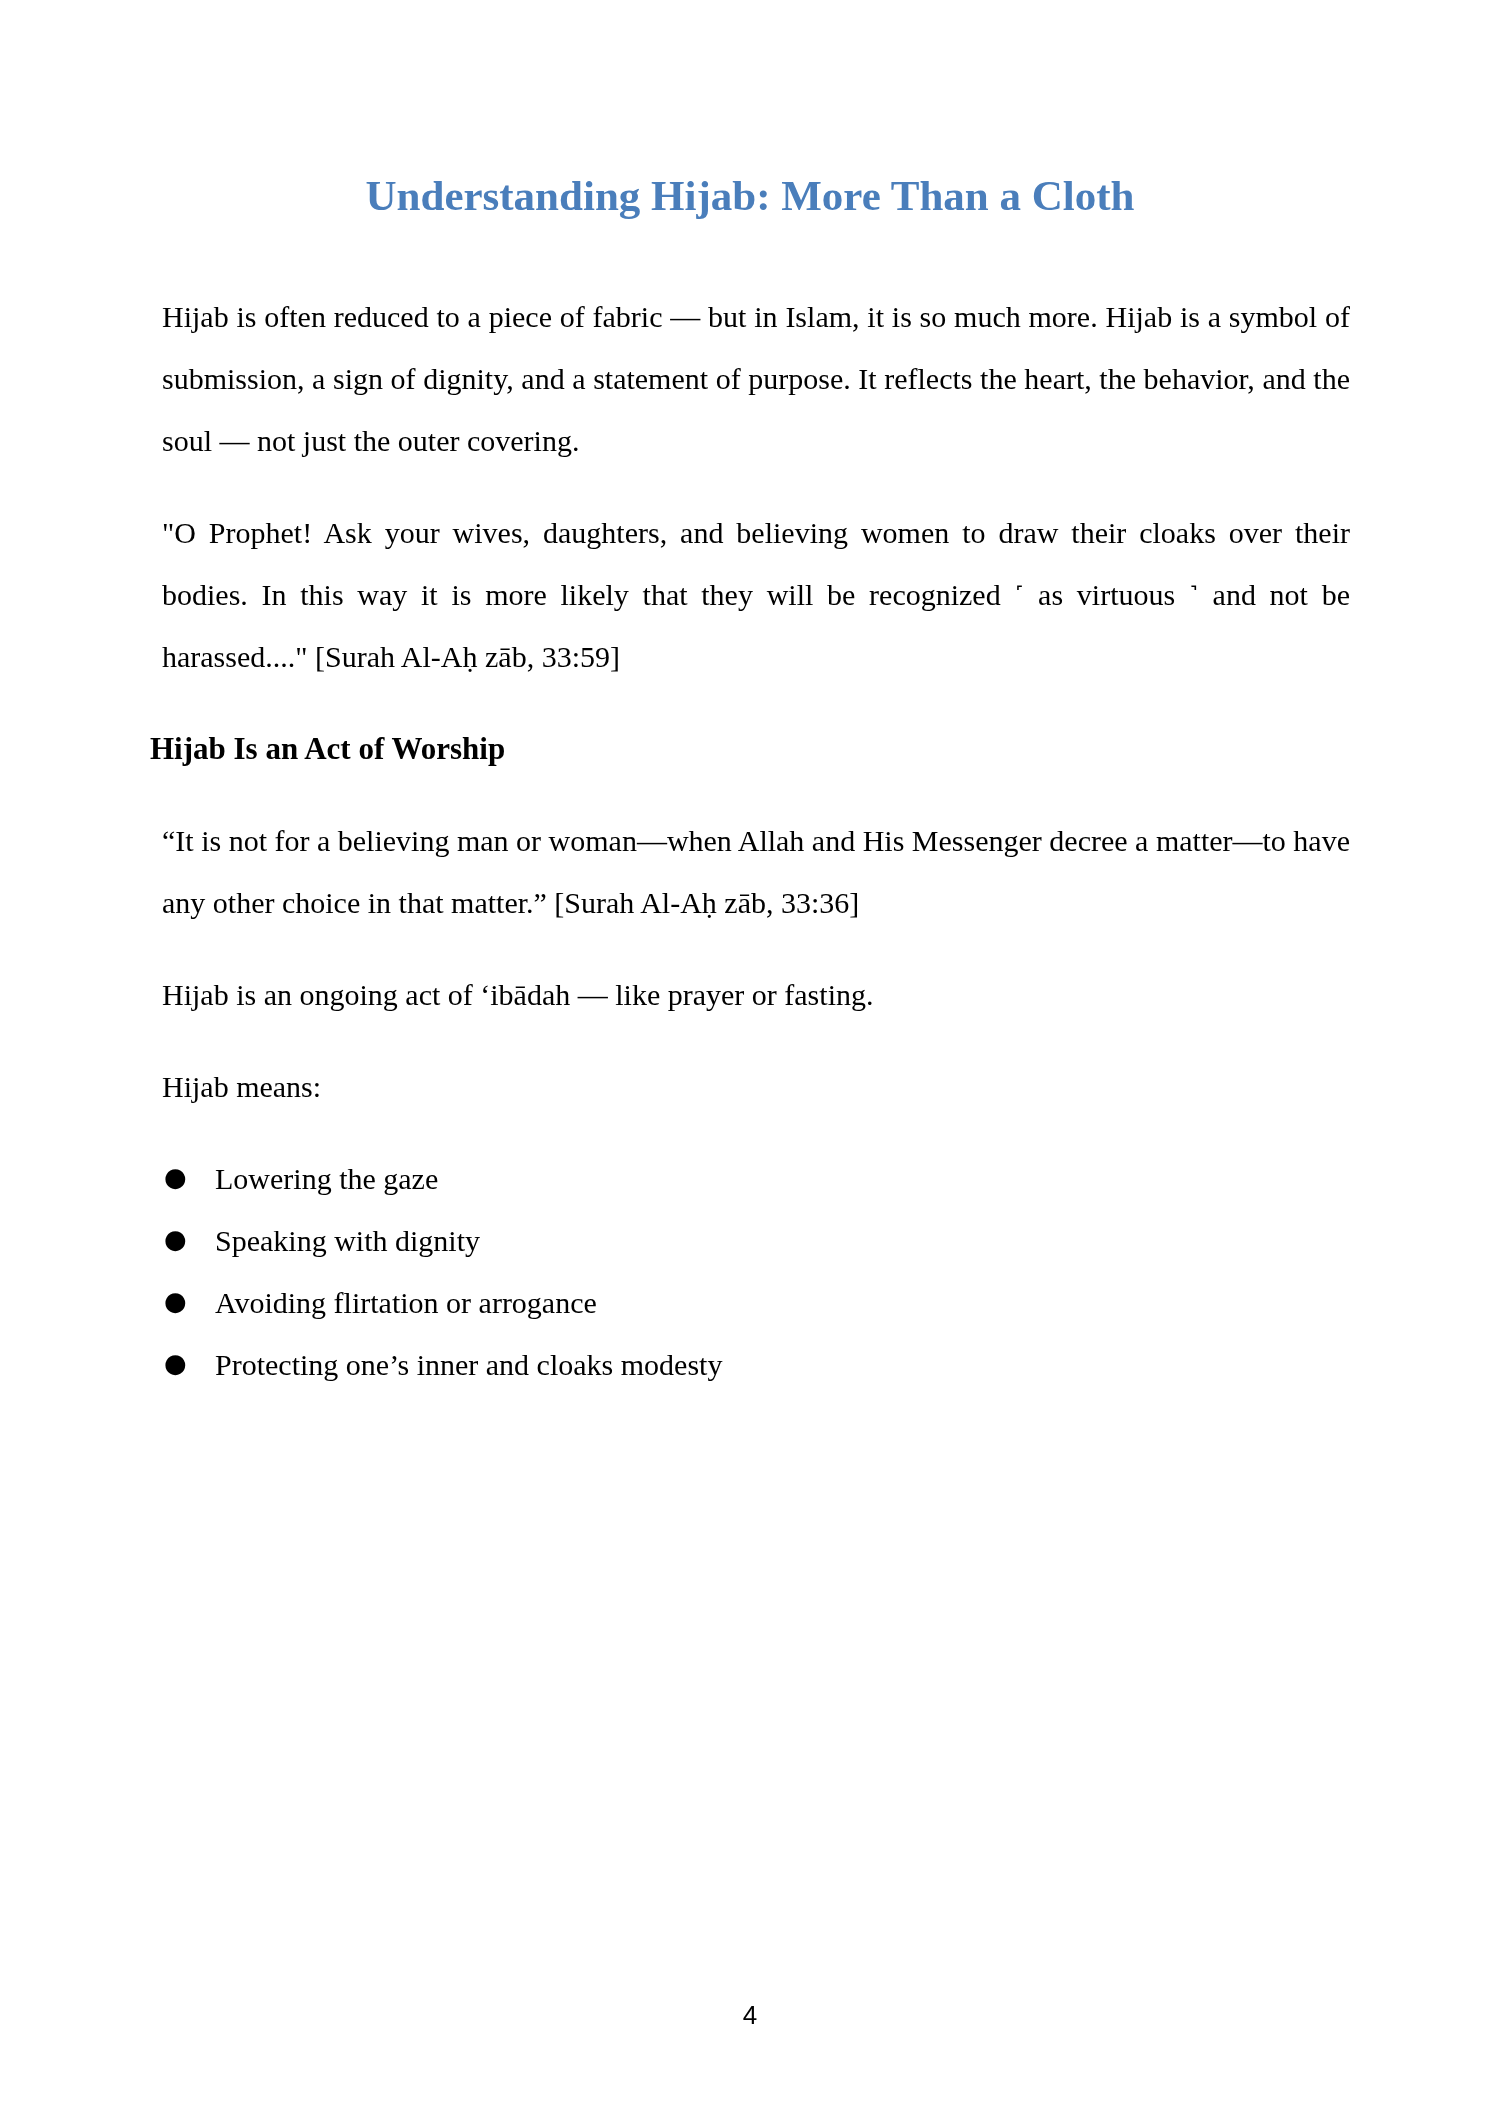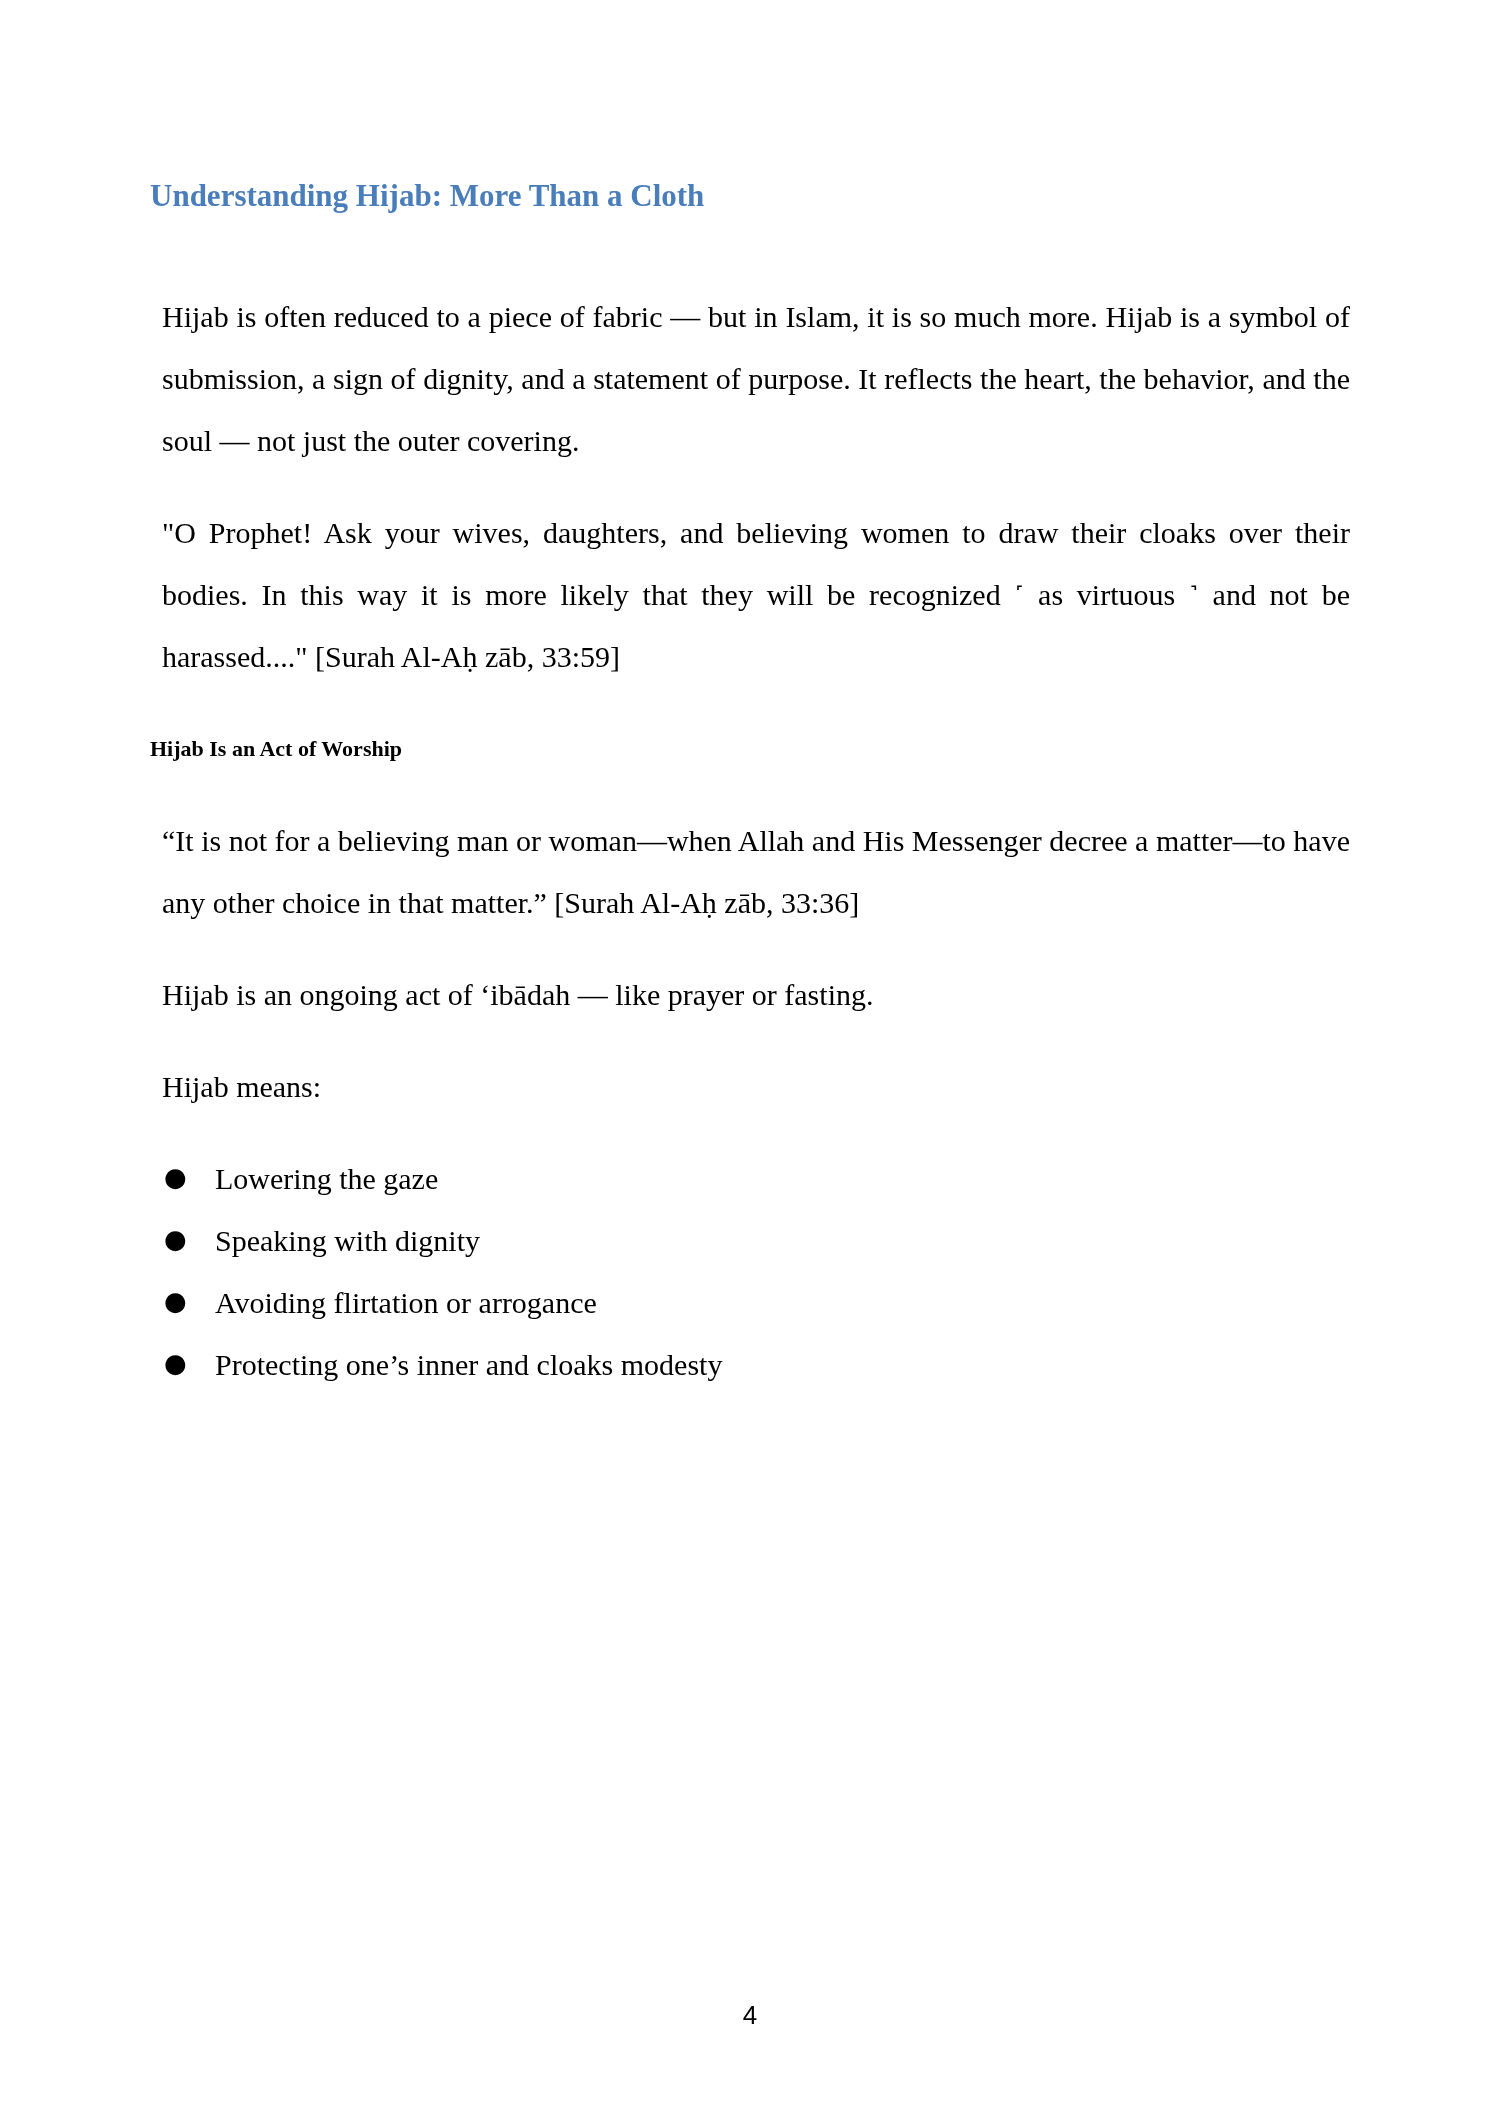--- a/index.html
+++ b/index.html
@@ -6,37 +6,38 @@
   body {
     width: 1500px; height: 2121px;
     position: relative;
     font-family: "Liberation Serif", serif;
     color: #000000;
     overflow: hidden;
   }
   .content { padding: 165px 150px 0 150px; }
 
   h1.doc-title {
-    font-size: 31px;
+    font-size: 43px;
     line-height: 62px;
     margin: 0 0 59px 0;
+    text-align: center;
     font-weight: bold;
     color: #4a7ebb; 
   }
 
   p.body-par, h2.doc-heading, ul.doc-list li {
     font-size: 30px;
     line-height: 62px;
   }
   p.body-par {
     margin: 0 0 30px 12px;
     text-align: justify;
   }
   h2.doc-heading {
-    font-size: 22px;
+    font-size: 31px;
     font-weight: bold;
     margin: 0 0 30px 0;
     text-align: left;
   }
 
   ul.doc-list {
     list-style: none;
     margin: 0 0 30px 0;
     padding: 0;
   }

